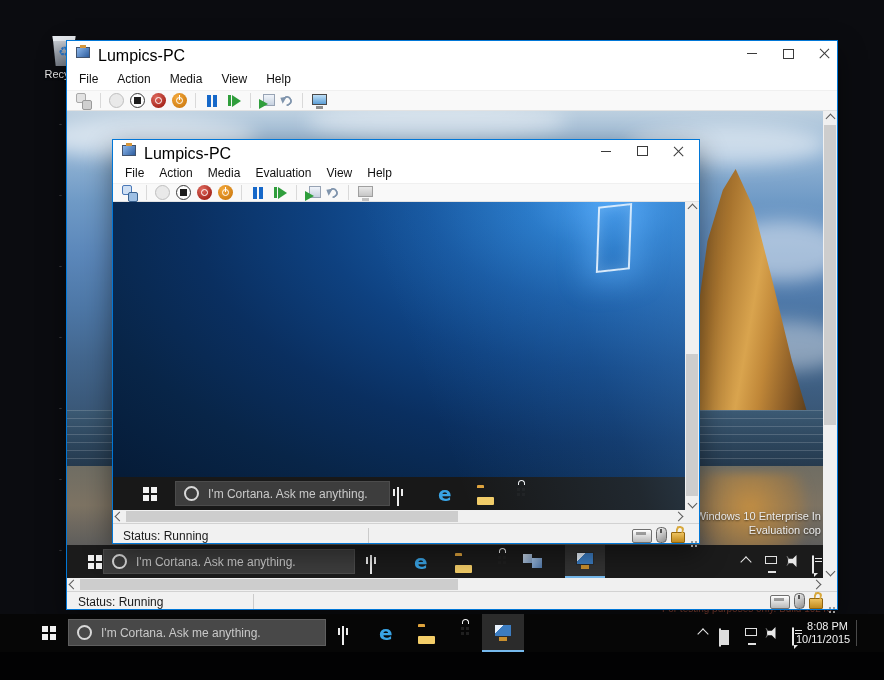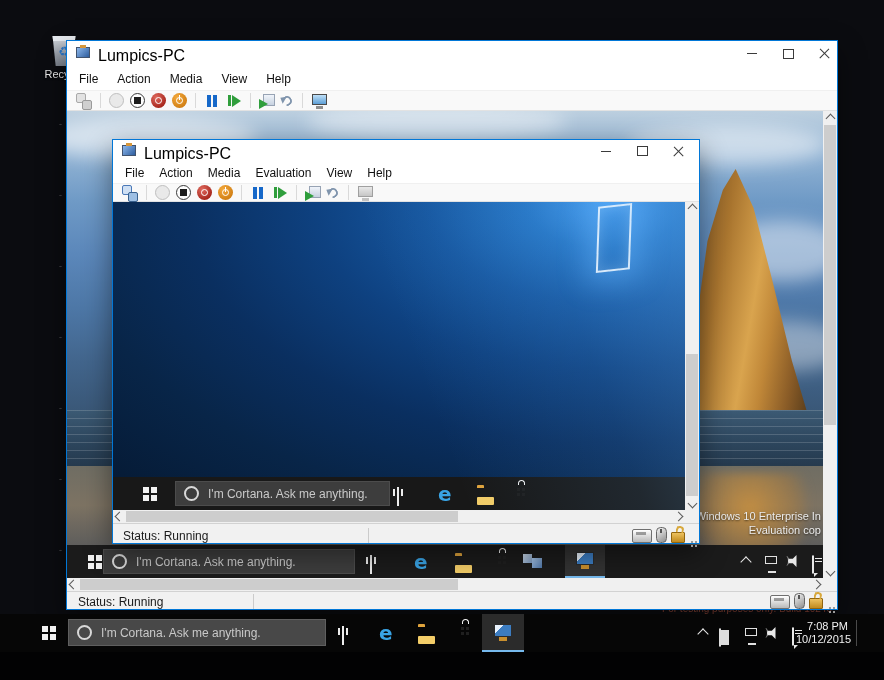--- a/index.html
+++ b/index.html
@@ -395,20 +395,20 @@
     <span class="abs store" style="left:456px;top:9px;"></span>
     <div class="abs tslot" style="left:482px;top:0;width:42px;height:38px;background:#2b2b2b;">
       <span class="vmc"></span>
     </div>
     <span class="abs chev" style="left:699px;top:16px;"></span>
     <span class="abs battery" style="left:717px;top:15px;"></span>
     <span class="abs network" style="left:741px;top:14px;"></span>
     <span class="abs speaker" style="left:764px;top:13px;"></span>
     <span class="abs acenter" style="left:788px;top:14px;"></span>
     <div class="abs clock" style="left:796px;top:6px;width:52px;">
-      <div>7:08 PM</div>
-      <div>10/12/2015</div>
+      <div>8:08 PM</div>
+      <div>10/11/2015</div>
     </div>
     <i class="abs" style="left:856px;top:6px;width:1px;height:26px;background:#4a4a4a;"></i>
     <div class="abs" style="left:857px;top:0;width:27px;height:38px;"></div>
   </div>
 
 </div>
 
 </body></html>

